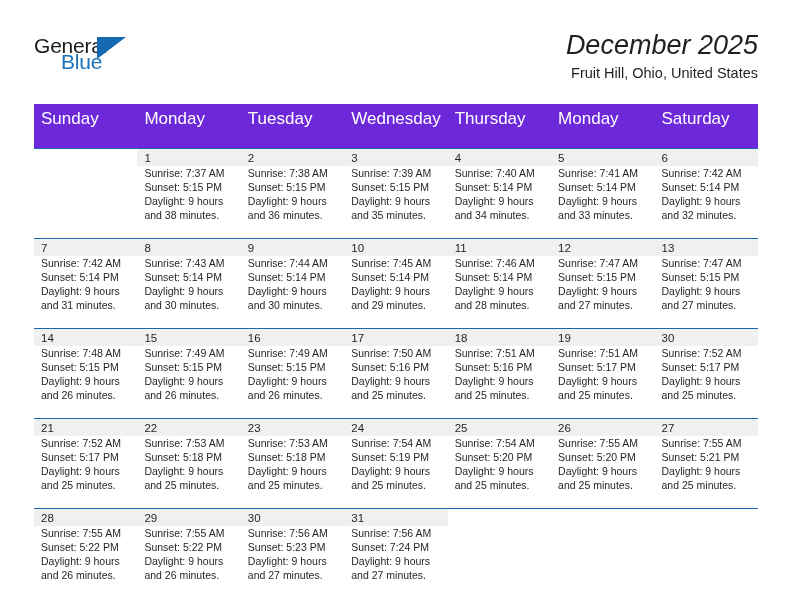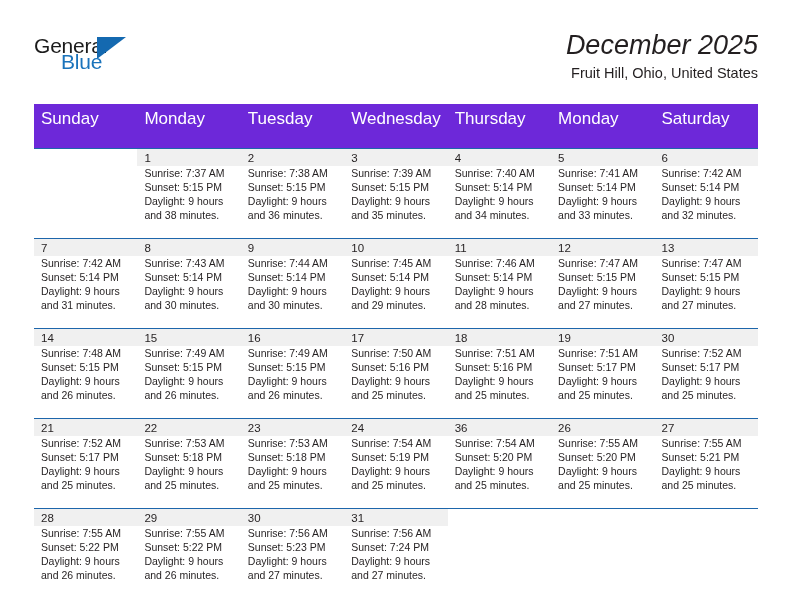--- a/index.html
+++ b/index.html
@@ -444,21 +444,21 @@
               <div class="details">
                 <div>Sunrise: 7:54 AM</div>
                 <div>Sunset: 5:19 PM</div>
                 <div>Daylight: 9 hours</div>
                 <div>and 25 minutes.</div>
               </div>
             </div>
           </td>
           <td>
             <div class="cell-inner">
-              <div class="daynum-band">36</div>
+              <div class="daynum-band">25</div>
               <div class="details">
                 <div>Sunrise: 7:54 AM</div>
                 <div>Sunset: 5:20 PM</div>
                 <div>Daylight: 9 hours</div>
                 <div>and 25 minutes.</div>
               </div>
             </div>
           </td>
           <td>
             <div class="cell-inner">

